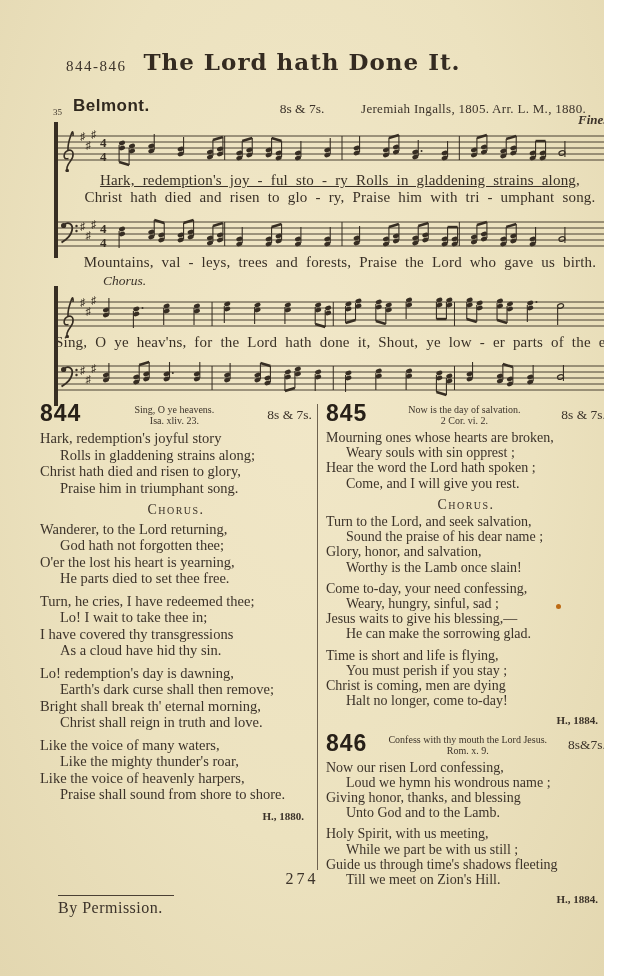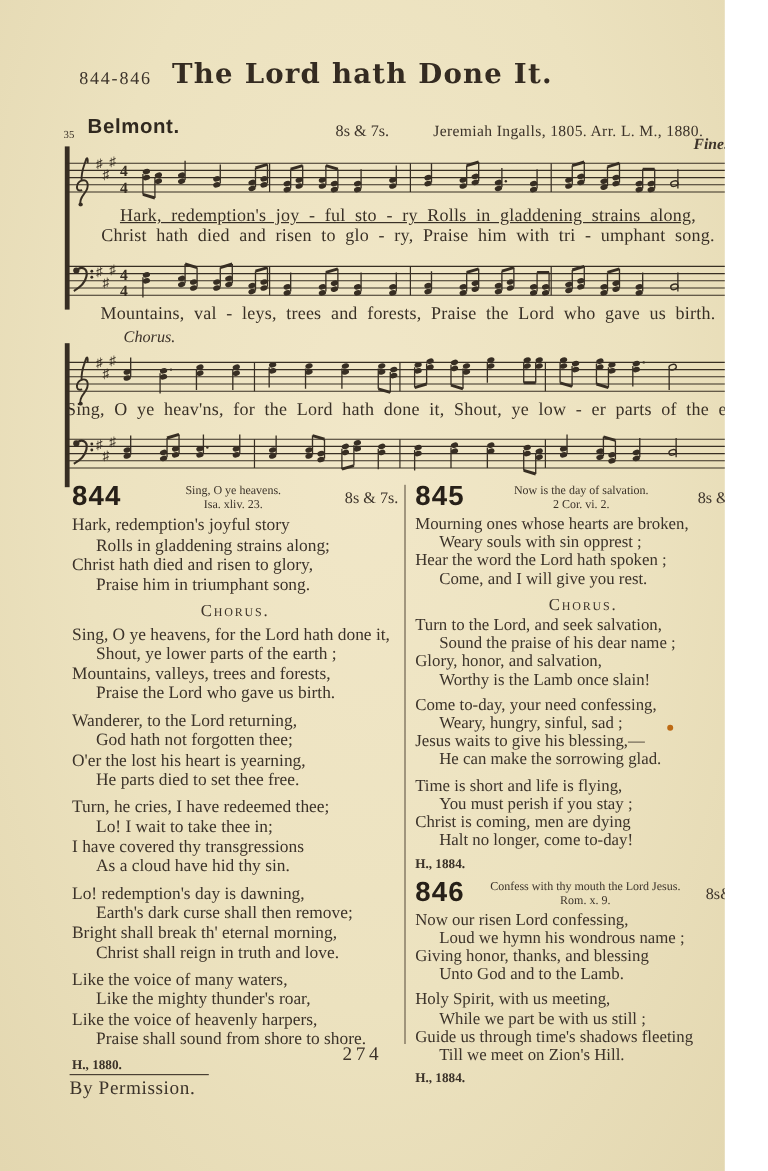--- a/index.html
+++ b/index.html
@@ -21,36 +21,36 @@
   .tune-meter{left:0; right:0; top:101px; text-align:center; font-size:13.5px;}
   .tune-comp{right:18px; top:101px; font-size:13px; letter-spacing:.3px;}
   .fine-lbl{left:578px; top:112px; font-size:13px; font-style:italic; font-weight:bold;}
   .chorus-lbl{left:103px; top:273px; font-size:13.5px; font-style:italic;}
   
   .staff{left:55px; width:570px; height:50px;}
   .sysbar{left:54px; width:4px; background:#372e23;}
   .lyric{left:55px; width:570px; text-align:center; font-size:15px; word-spacing:4px;
     letter-spacing:.2px; white-space:nowrap; color:#393026;}
   
-  .cols{left:60px; top:402px; width:566px; height:492px;}
+  .cols{left:40px; top:402px; width:566px; height:492px;}
   .col{position:absolute; top:0;}
   .col-left{left:0; width:272px; font-size:14.5px; line-height:16.5px;}
   .col-right{left:286px; width:280px; font-size:14px; line-height:15.2px;}
   .col-divider{position:absolute; left:277px; top:2px; width:1px; height:466px; background:#6e6250;}
   .hymn-head{display:flex; align-items:flex-start; margin-bottom:4px;}
   .hymn-num{font-size:23px; font-weight:bold; line-height:22px; color:#272018;
     font-family:"Liberation Sans","DejaVu Sans",sans-serif; letter-spacing:1px;}
   .hymn-mid{flex:1; text-align:center; font-size:10px; line-height:11px; padding-top:2px;}
   .hymn-meter{font-size:13.5px; padding-top:5px; white-space:nowrap;}
   .stanza{margin-bottom:6px;}
   .line{white-space:nowrap;}
   .line.ind{padding-left:20px;}
   .chorus-label{text-align:center; font-variant:small-caps; letter-spacing:1.5px;
     font-size:14px; margin:2px 0 2px 0;}
-  .attr{text-align:left; font-size:11px; padding-right:8px; margin-top:-1px; margin-bottom:3px; font-weight:bold; color:#3a3128;}
+  .attr{text-align:right; font-size:11px; padding-right:8px; margin-top:-1px; margin-bottom:3px; font-weight:bold; color:#3a3128;}
   .speck{left:556px; top:604px; width:5px; height:5px; border-radius:50%; background:#bd6a14;}
   
   .footer-rule{left:58px; top:895px; width:116px; height:1px; background:#4a4034;}
   .footer-perm{left:58px; top:899px; font-size:16px; font-weight:normal; letter-spacing:.5px;}
   .page-num{left:0; right:0; top:870px; text-align:center; font-size:16px; letter-spacing:3px;}
 </style>
 </head>
 <body>
 
 <div class="page">
@@ -468,26 +468,20 @@
           <div class="hymn-meter">8s &amp; 7s.</div>
         </div>
         <div class="stanza">
           <div class="line">Hark, redemption's joyful story</div>
           <div class="line ind">Rolls in gladdening strains along;</div>
           <div class="line">Christ hath died and risen to glory,</div>
           <div class="line ind">Praise him in triumphant song.</div>
         </div>
         <div class="chorus-label">Chorus.</div>
         <div class="stanza">
-          <div class="line">Sing, O ye heavens, for the Lord hath done it,</div>
-          <div class="line ind">Shout, ye lower parts of the earth ;</div>
-          <div class="line">Mountains, valleys, trees and forests,</div>
-          <div class="line ind">Praise the Lord who gave us birth.</div>
-        </div>
-        <div class="stanza">
           <div class="line">Wanderer, to the Lord returning,</div>
           <div class="line ind">God hath not forgotten thee;</div>
           <div class="line">O'er the lost his heart is yearning,</div>
           <div class="line ind">He parts died to set thee free.</div>
         </div>
         <div class="stanza">
           <div class="line">Turn, he cries, I have redeemed thee;</div>
           <div class="line ind">Lo! I wait to take thee in;</div>
           <div class="line">I have covered thy transgressions</div>
           <div class="line ind">As a cloud have hid thy sin.</div>

